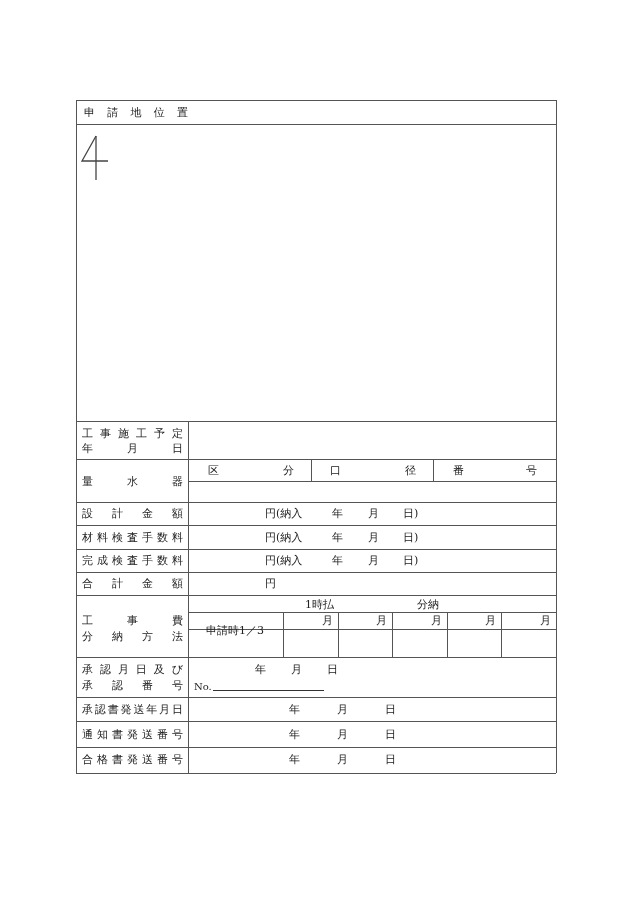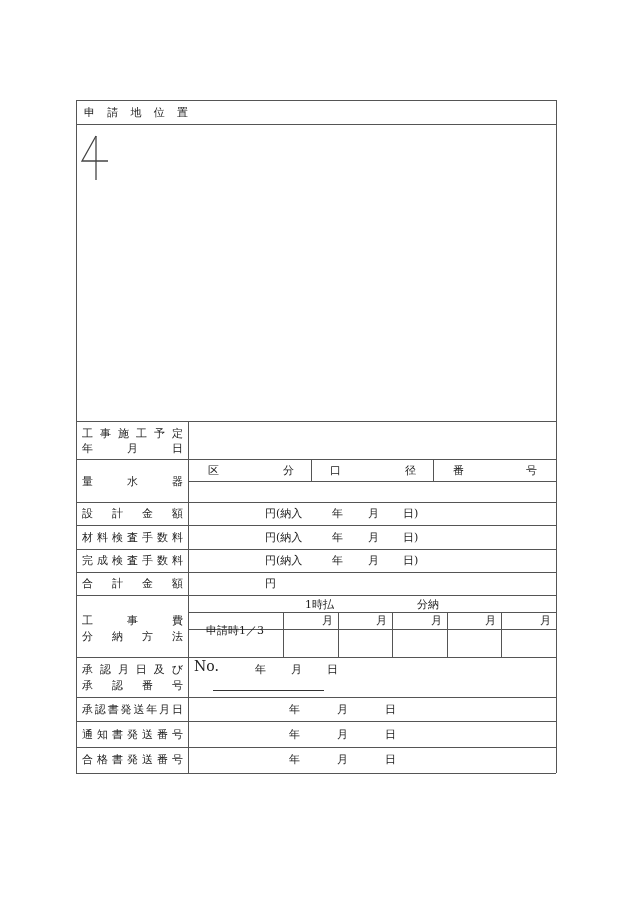--- a/index.html
+++ b/index.html
@@ -185,21 +185,21 @@
   </div>
   <div class="spread" style="left:82px; top:679px; width:101px;">
     <span>承</span>
     <span>認</span>
     <span>番</span>
     <span>号</span>
   </div>
   <div class="txt" style="left:255px; top:663px;">年</div>
   <div class="txt" style="left:291px; top:663px;">月</div>
   <div class="txt" style="left:327px; top:663px;">日</div>
-  <div class="txt" style="left:194px; top:660px; font-size:14px;">No.</div>
+  <div class="txt" style="left:194px; top:680px; font-size:10px;">No.</div>
   <div class="field" style="left:213px; top:680px; width:111px; height:10px; border-bottom:1px solid #333;"></div>
 
   <div class="spread" style="left:82px; top:703px; width:101px;">
     <span>承</span>
     <span>認</span>
     <span>書</span>
     <span>発</span>
     <span>送</span>
     <span>年</span>
     <span>月</span>

